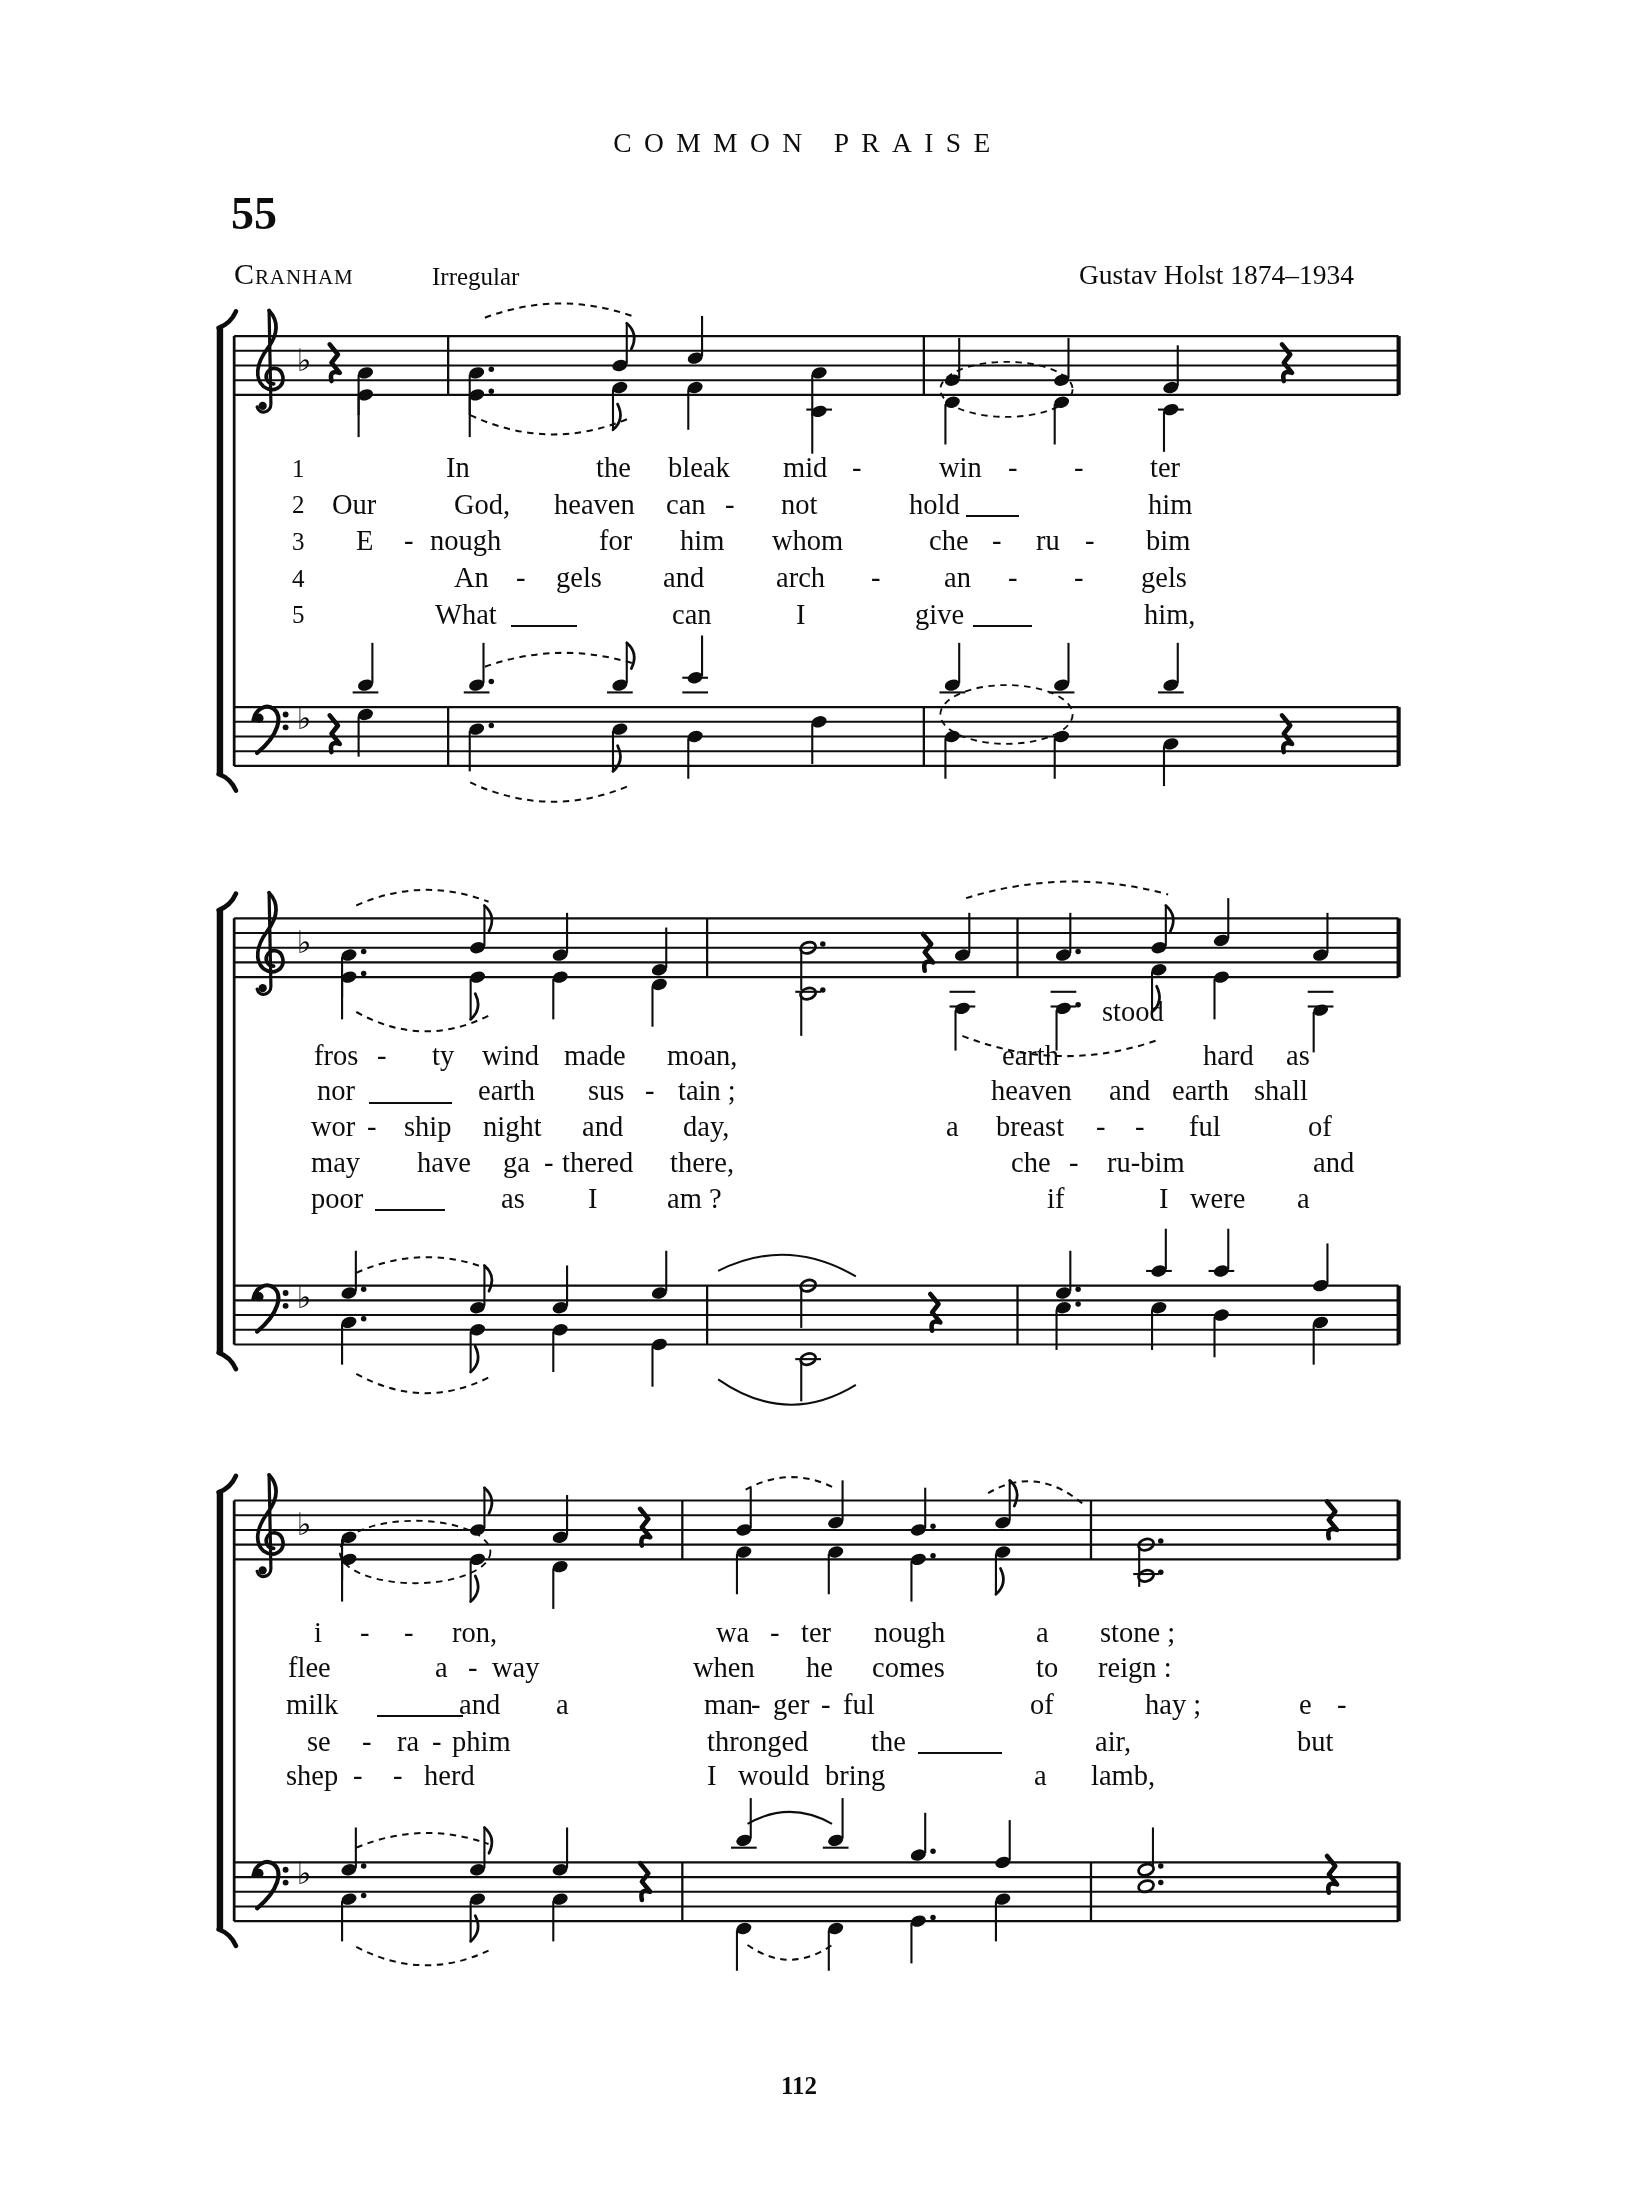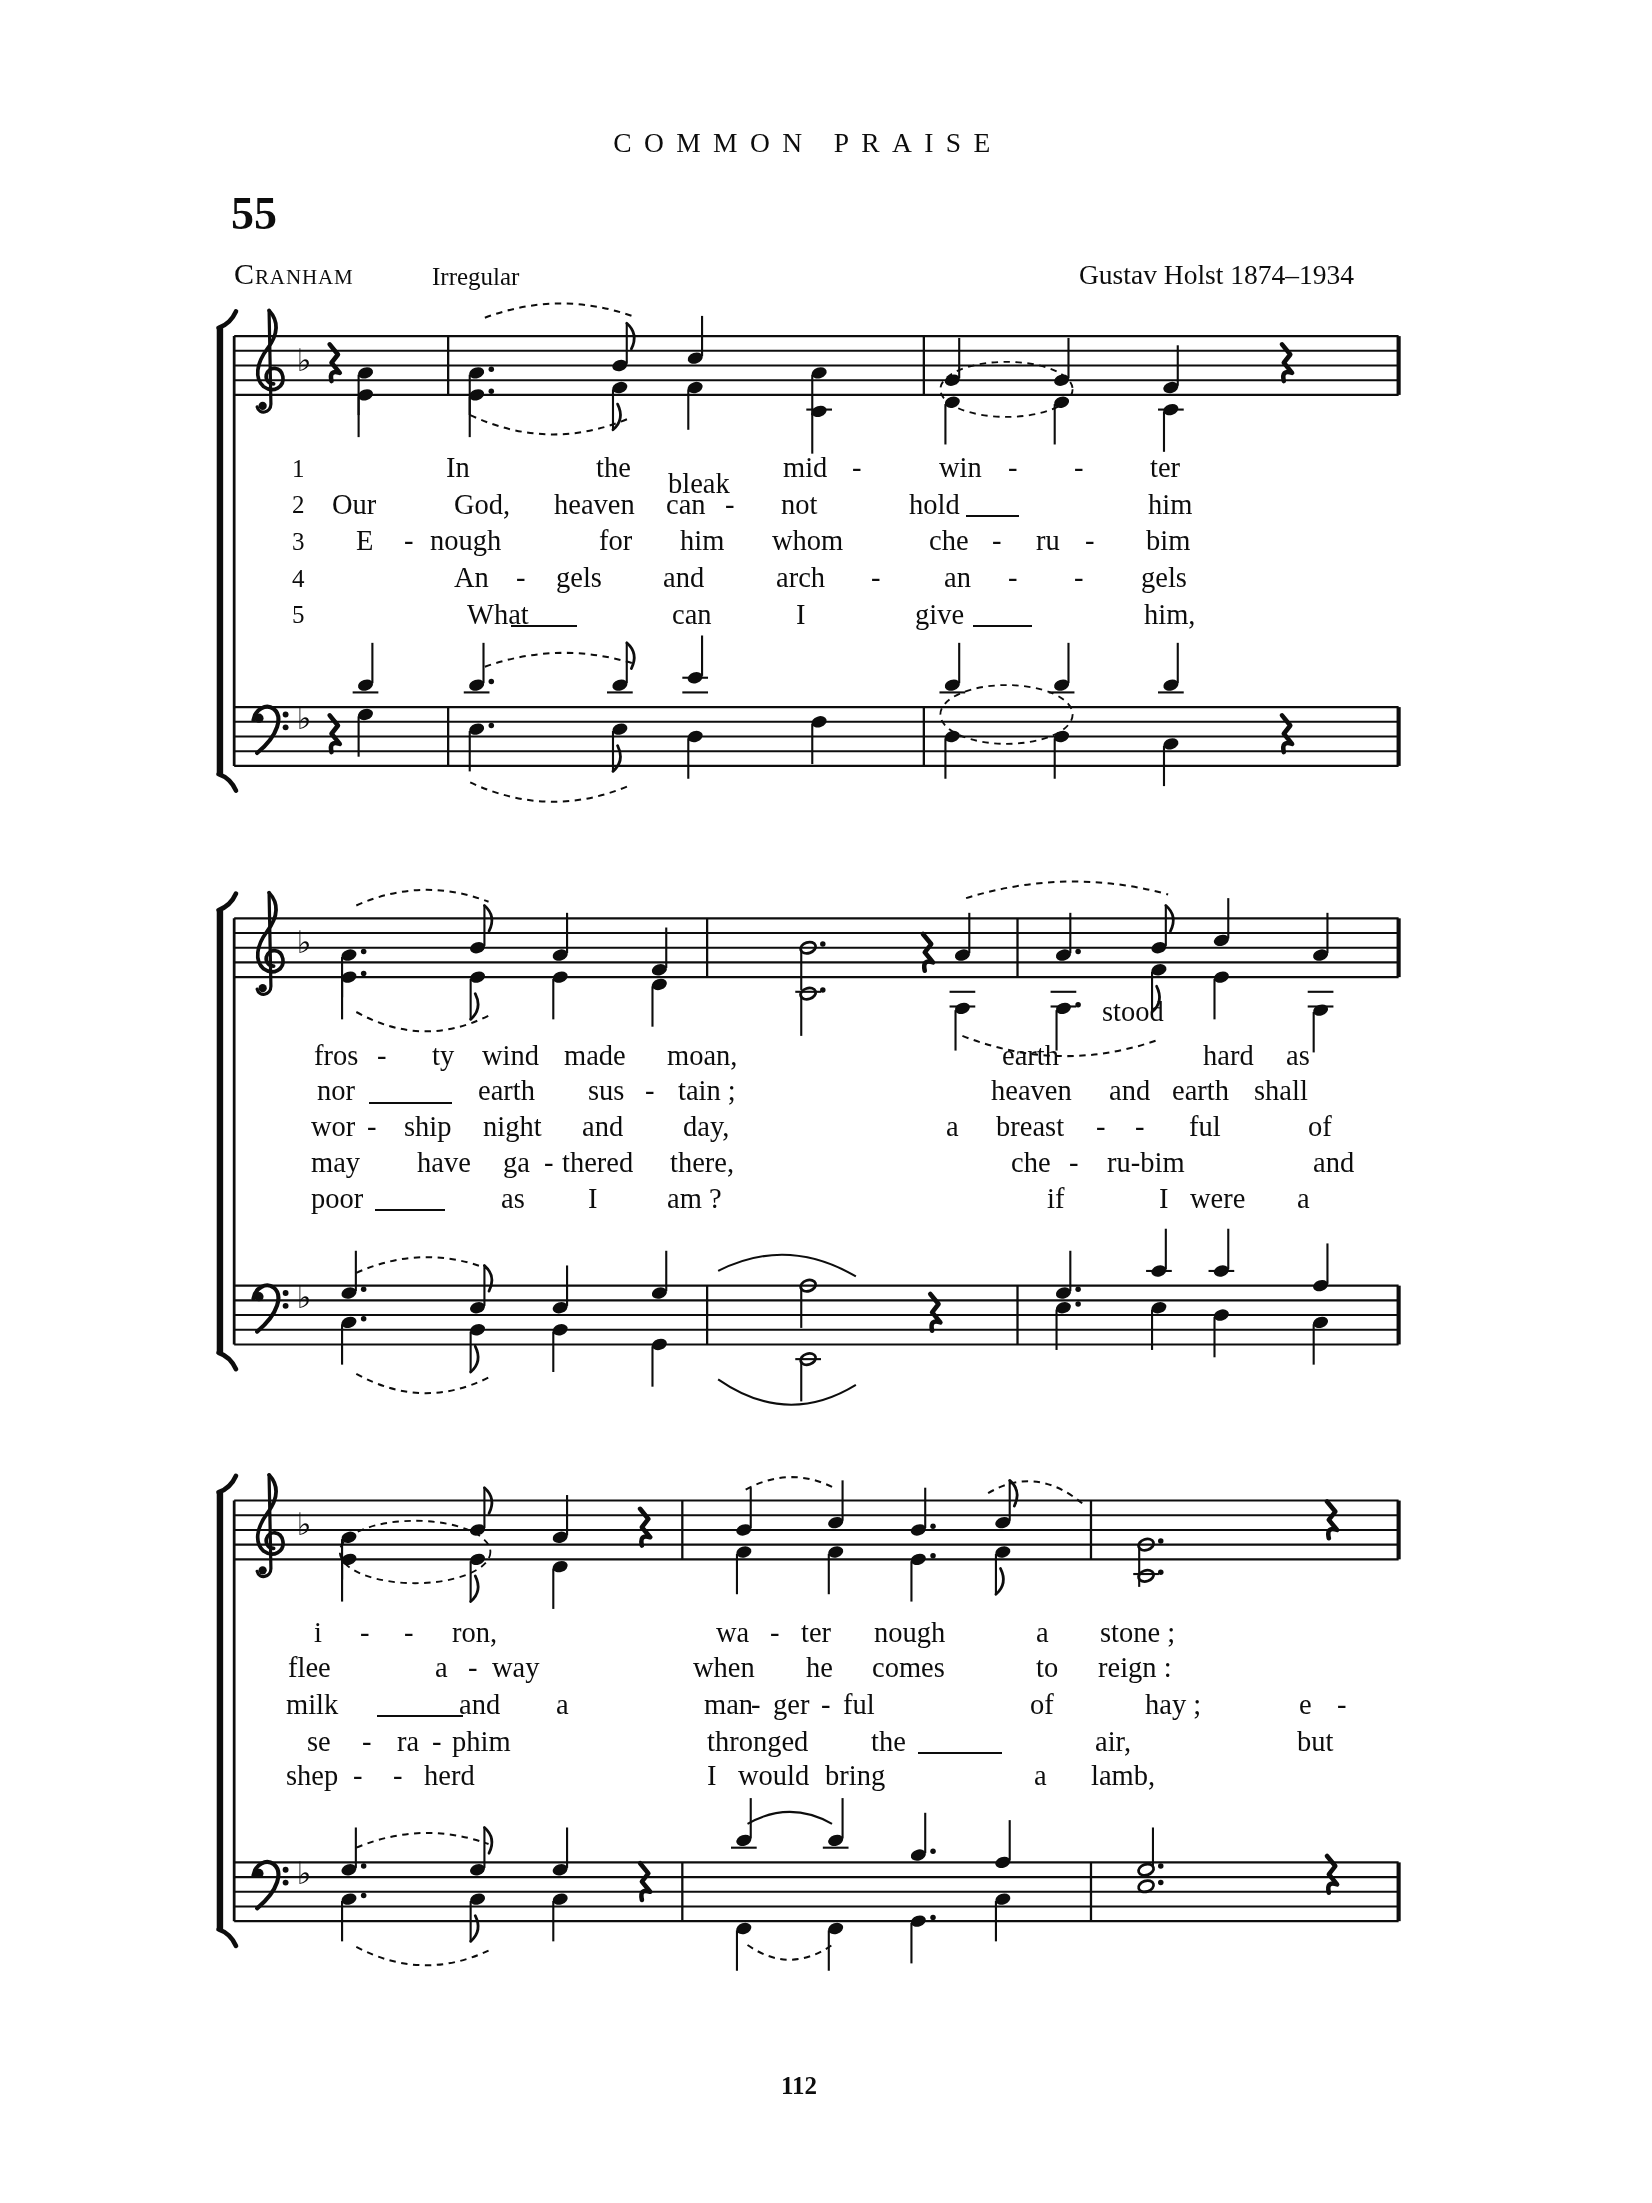--- a/index.html
+++ b/index.html
@@ -624,21 +624,21 @@
       <path d="M388,2012 Q460,1982 532,2008" fill="none" stroke="#0d0d0d" stroke-width="2.2" stroke-dasharray="7 6"></path>
       <path d="M388,2120 Q460,2158 532,2124" fill="none" stroke="#0d0d0d" stroke-width="2.2" stroke-dasharray="7 6"></path>
       <path d="M814,1986 Q860,1960 906,1986" fill="none" stroke="#0d0d0d" stroke-width="2.2"></path>
       <path d="M814,2118 Q860,2150 906,2118" fill="none" stroke="#0d0d0d" stroke-width="2.2" stroke-dasharray="7 6"></path>
     </svg>
 
   <div id="lyrics">
       <span class="vn" style="left: 292px; top: 455px;">1</span>
       <span class="w" style="left: 446px; top: 452px;">In</span>
       <span class="w" style="left: 596px; top: 452px;">the</span>
-      <span class="w" style="left: 668px; top: 452px; margin-top: 16px;">bleak</span>
+      <span class="w" style="left: 668px; top: 452px;">bleak</span>
       <span class="w" style="left: 783px; top: 452px;">mid</span>
       <span class="w" style="left: 852px; top: 452px;">-</span>
       <span class="w" style="left: 939px; top: 452px;">win</span>
       <span class="w" style="left: 1008px; top: 452px;">-</span>
       <span class="w" style="left: 1074px; top: 452px;">-</span>
       <span class="w" style="left: 1150px; top: 452px;">ter</span>
       <span class="vn" style="left: 292px; top: 491px;">2</span>
       <span class="w" style="left: 332px; top: 489px;">Our</span>
       <span class="w" style="left: 454px; top: 489px;">God,</span>
       <span class="w" style="left: 554px; top: 489px;">heaven</span>
@@ -665,21 +665,21 @@
       <span class="w" style="left: 516px; top: 562px;">-</span>
       <span class="w" style="left: 556px; top: 562px;">gels</span>
       <span class="w" style="left: 663px; top: 562px;">and</span>
       <span class="w" style="left: 776px; top: 562px;">arch</span>
       <span class="w" style="left: 871px; top: 562px;">-</span>
       <span class="w" style="left: 944px; top: 562px;">an</span>
       <span class="w" style="left: 1008px; top: 562px;">-</span>
       <span class="w" style="left: 1074px; top: 562px;">-</span>
       <span class="w" style="left: 1141px; top: 562px;">gels</span>
       <span class="vn" style="left: 292px; top: 601px;">5</span>
-      <span class="w" style="left: 435px; top: 599px; margin-left: 32px;">What</span>
+      <span class="w" style="left: 435px; top: 599px;">What</span>
       <span class="rule" style="left: 511px; top: 625px; width: 66px;"></span>
       <span class="w" style="left: 672px; top: 599px;">can</span>
       <span class="w" style="left: 796px; top: 599px;">I</span>
       <span class="w" style="left: 915px; top: 599px;">give</span>
       <span class="rule" style="left: 973px; top: 625px; width: 59px;"></span>
       <span class="w" style="left: 1144px; top: 599px;">him,</span>
       <span class="w" style="left: 314px; top: 1040px;">fros</span>
       <span class="w" style="left: 377px; top: 1040px;">-</span>
       <span class="w" style="left: 432px; top: 1040px;">ty</span>
       <span class="w" style="left: 482px; top: 1040px;">wind</span>

